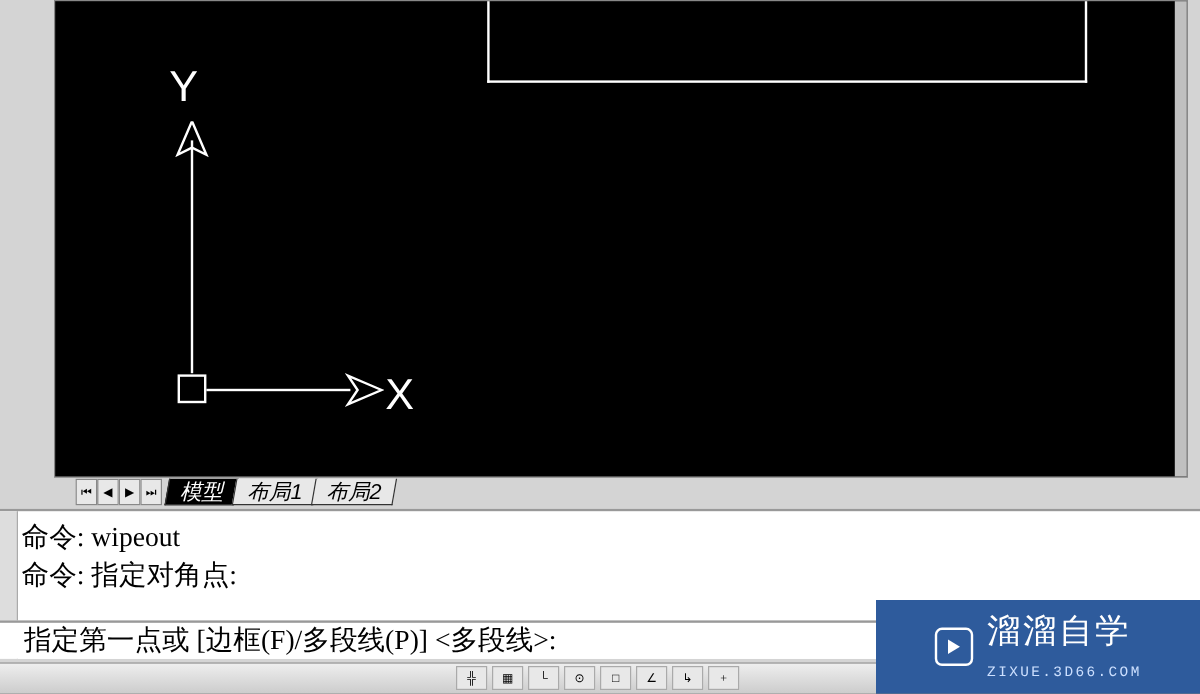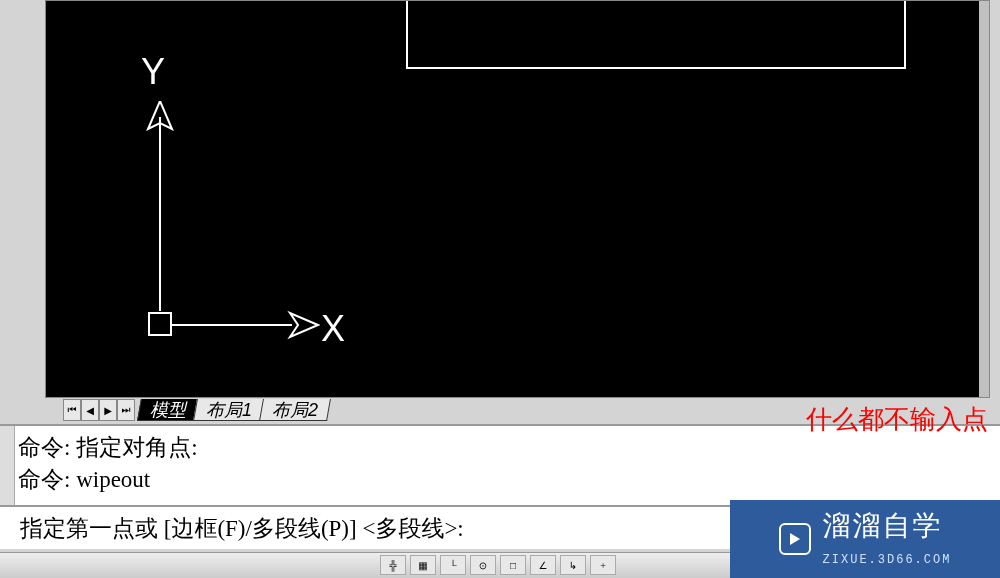--- a/index.html
+++ b/index.html
@@ -179,24 +179,24 @@
       font-size: 23px;
       line-height: 32px;
       font-family: "SimSun", serif;
       color: #000;
     }
     .command-input-line {
       position: absolute;
       left: 0;
       bottom: 0;
       right: 0;
-      height: 44px;
+      height: 32px;
       border-top: 2px solid #999;
       display: flex;
-      align-items: center;
+      align-items: flex-end;
       padding-left: 20px;
       font-size: 23px;
       font-family: "SimSun", serif;
       background: #fff;
     }
     
     .annotation {
       position: absolute;
       right: 12px;
       top: 400px;
@@ -316,30 +316,29 @@
       <span>布局1</span>
     </div>
   <div class="tab">
       <span>布局2</span>
     </div>
 </div>
 
 <div class="command-panel">
   <div class="command-drag"></div>
   <div class="command-history">
+    <div><span>命令:</span> <span>wipeout</span></div>
     <div><span>命令:</span> <span>指定对角点:</span></div>
-    <div><span>命令:</span> <span>wipeout</span></div>
   </div>
   <div class="command-input-line">
     <span>指定第一点或 [边框(F)/多段线(P)] &lt;多段线&gt;:</span>
   </div>
 </div>
 
 <div class="annotation">
-  <div>什么都不输入点</div>
 </div>
 
 <div class="status-bar">
   <div class="status-icons">
     <div class="status-icon-box">╬</div>
     <div class="status-icon-box">▦</div>
     <div class="status-icon-box">└</div>
     <div class="status-icon-box">⊙</div>
     <div class="status-icon-box">□</div>
     <div class="status-icon-box">∠</div>

